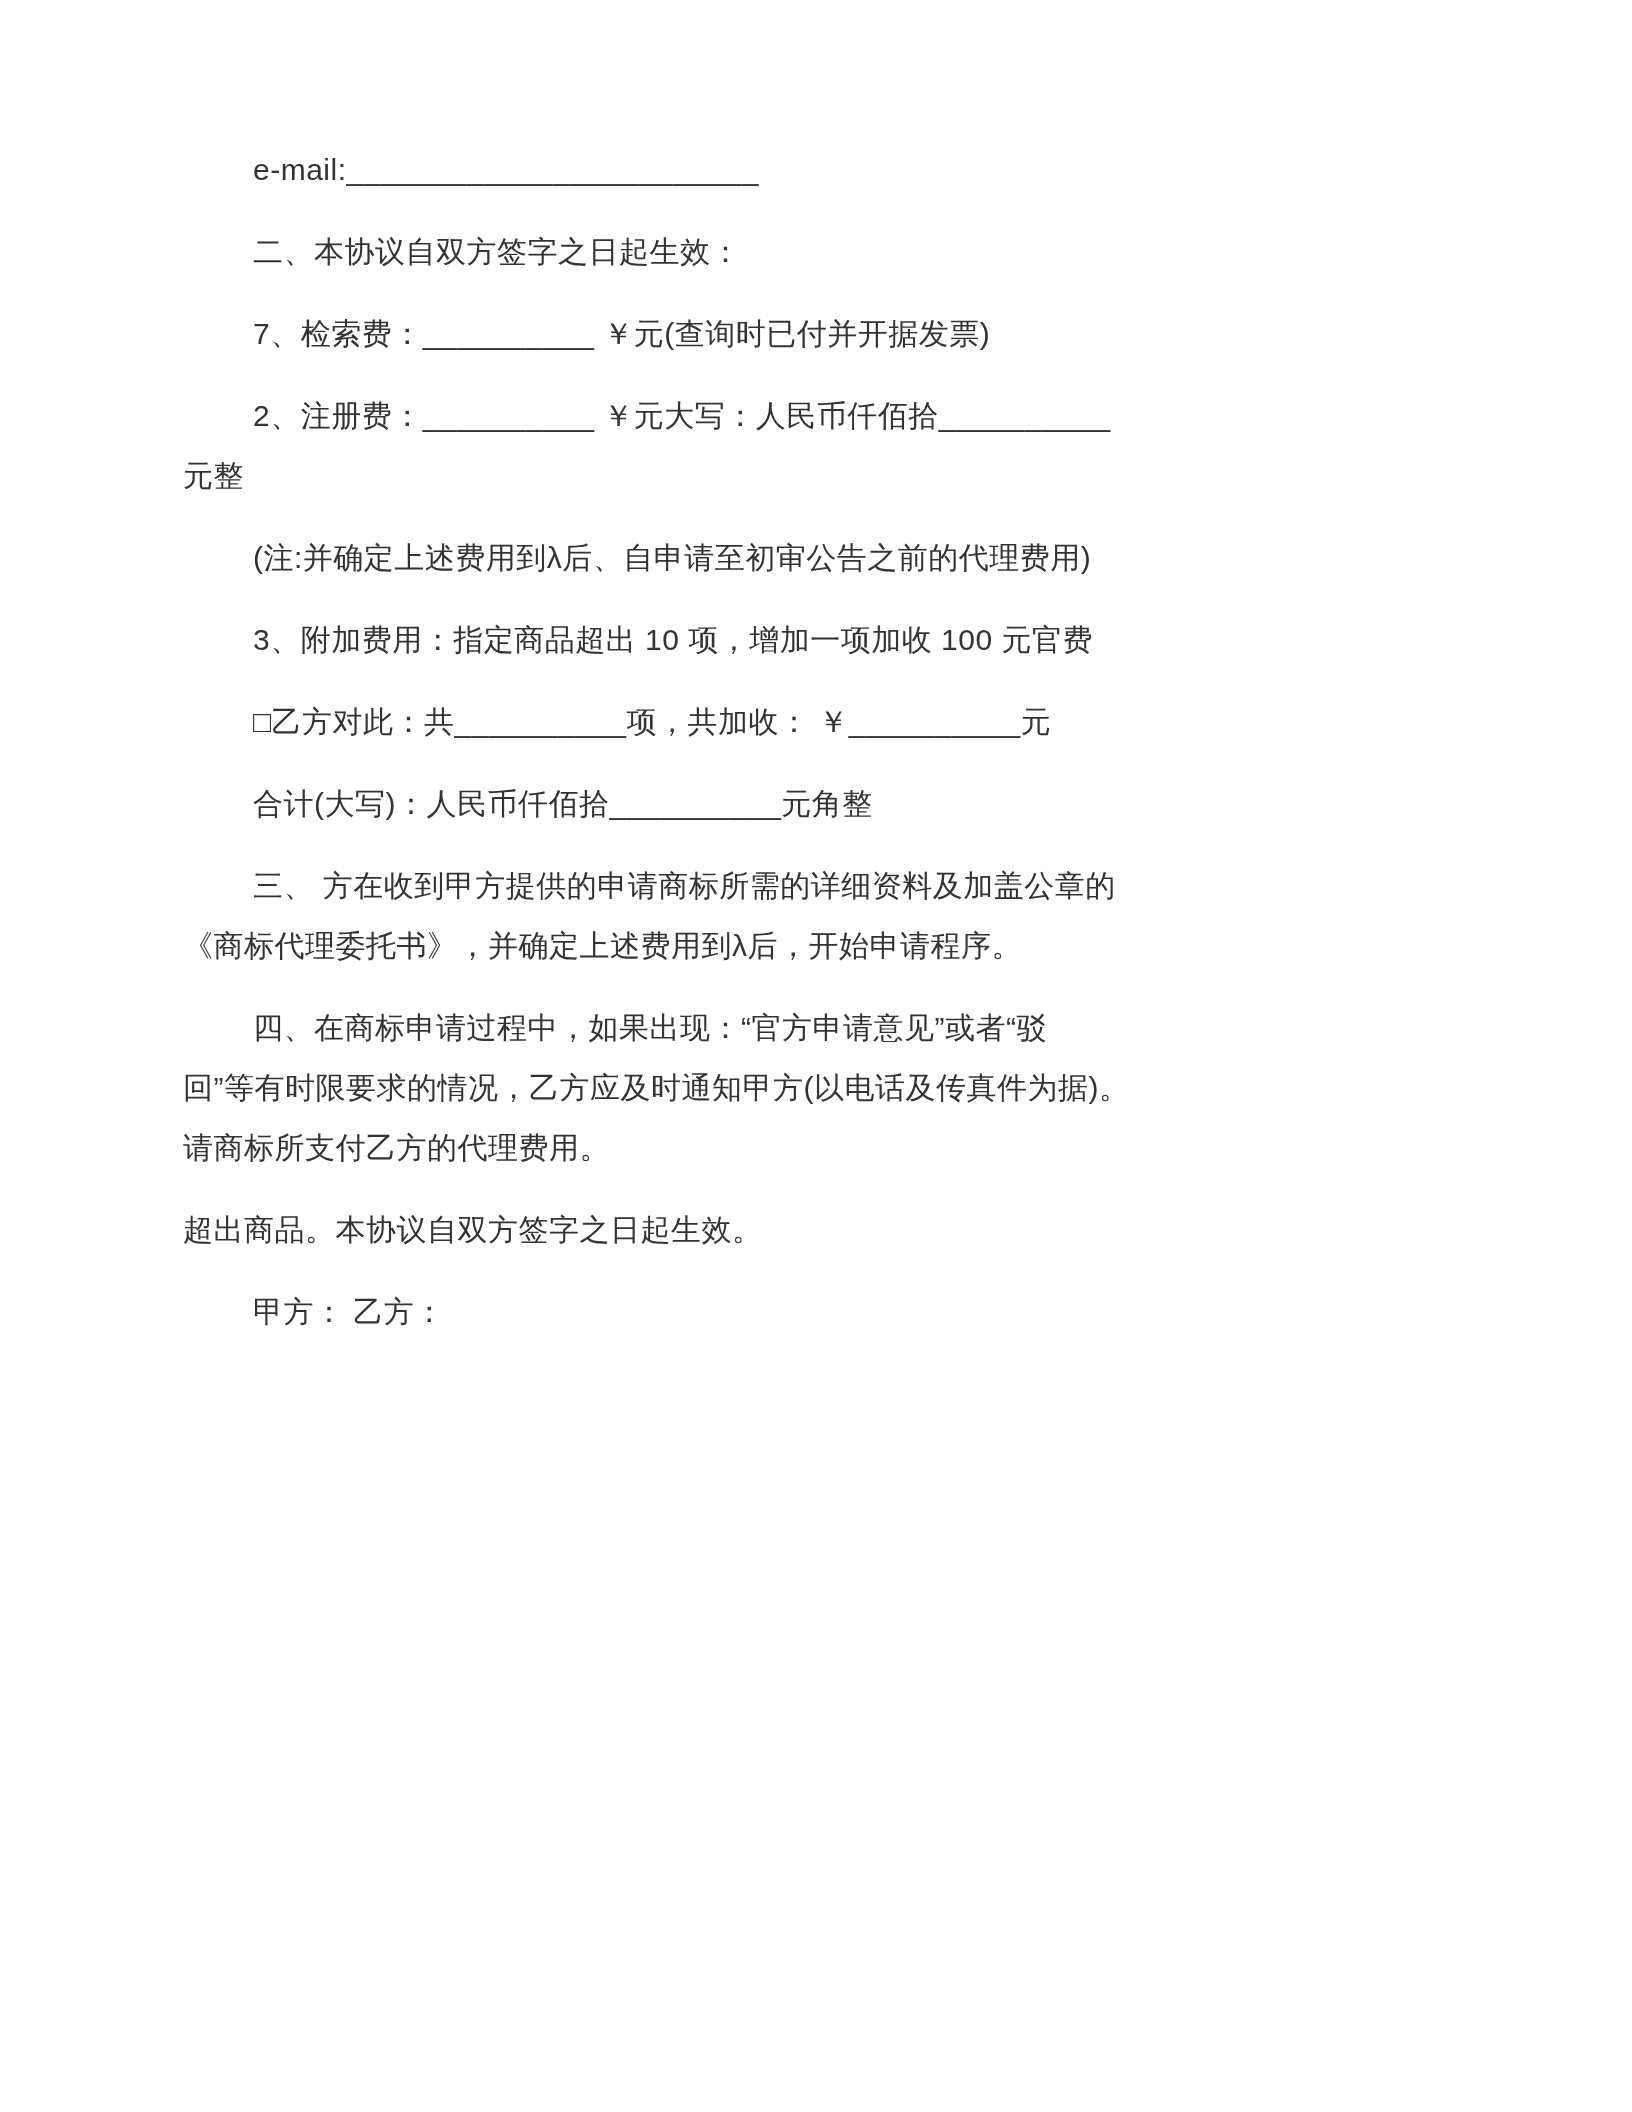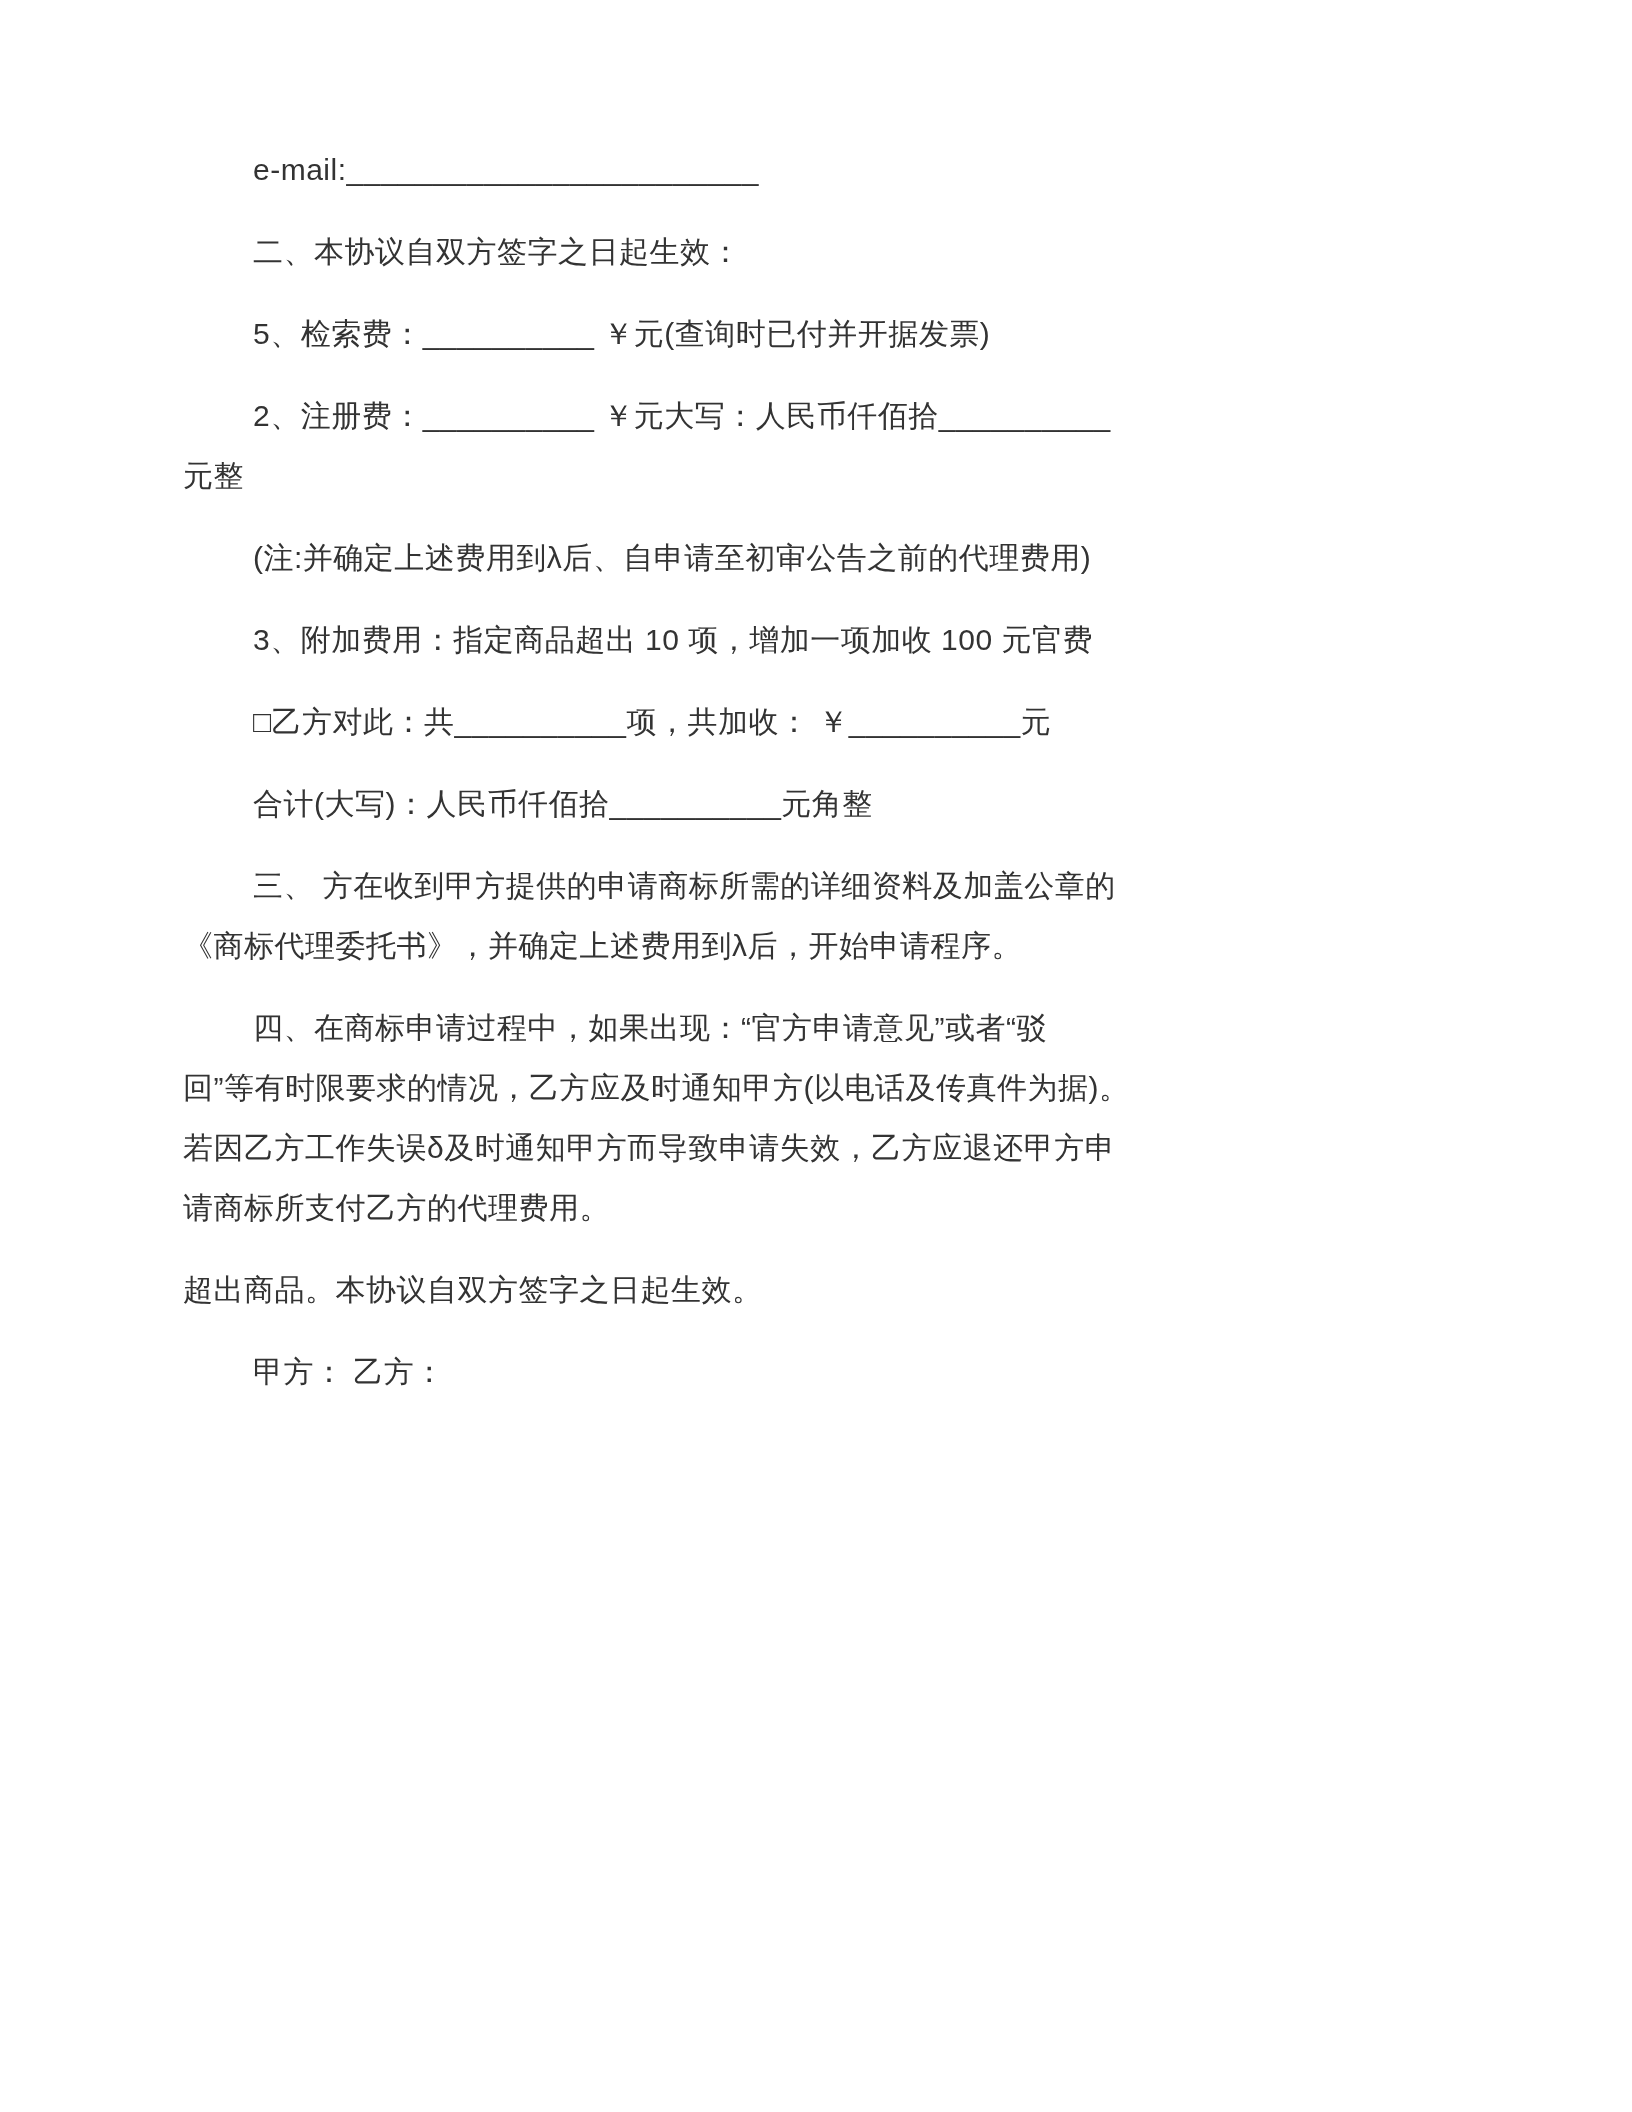--- a/index.html
+++ b/index.html
@@ -39,21 +39,21 @@
 
   <p class="para">
     <span class="line first">e-mail:________________________</span>
   </p>
 
   <p class="para">
     <span class="line first">二、本协议自双方签字之日起生效：</span>
   </p>
 
   <p class="para">
-    <span class="line first">5、检索费：__________ ￥元(查询时已付并开据发票)</span>
+    <span class="line first">7、检索费：__________ ￥元(查询时已付并开据发票)</span>
   </p>
 
   <p class="para">
     <span class="line first">2、注册费：__________ ￥元大写：人民币仟佰拾__________</span>
     <span class="line">元整</span>
   </p>
 
   <p class="para">
     <span class="line first">(注:并确定上述费用到λ后、自申请至初审公告之前的代理费用)</span>
   </p>
@@ -71,21 +71,20 @@
   </p>
 
   <p class="para">
     <span class="line first">三、 方在收到甲方提供的申请商标所需的详细资料及加盖公章的</span>
     <span class="line">《商标代理委托书》，并确定上述费用到λ后，开始申请程序。</span>
   </p>
 
   <p class="para">
     <span class="line first">四、在商标申请过程中，如果出现：“官方申请意见”或者“驳</span>
     <span class="line">回”等有时限要求的情况，乙方应及时通知甲方(以电话及传真件为据)。</span>
-    <span class="line">若因乙方工作失误δ及时通知甲方而导致申请失效，乙方应退还甲方申</span>
     <span class="line">请商标所支付乙方的代理费用。</span>
   </p>
 
   <p class="para">
     <span class="line">超出商品。本协议自双方签字之日起生效。</span>
   </p>
 
   <p class="para">
     <span class="line first">甲方： 乙方：</span>
   </p>

